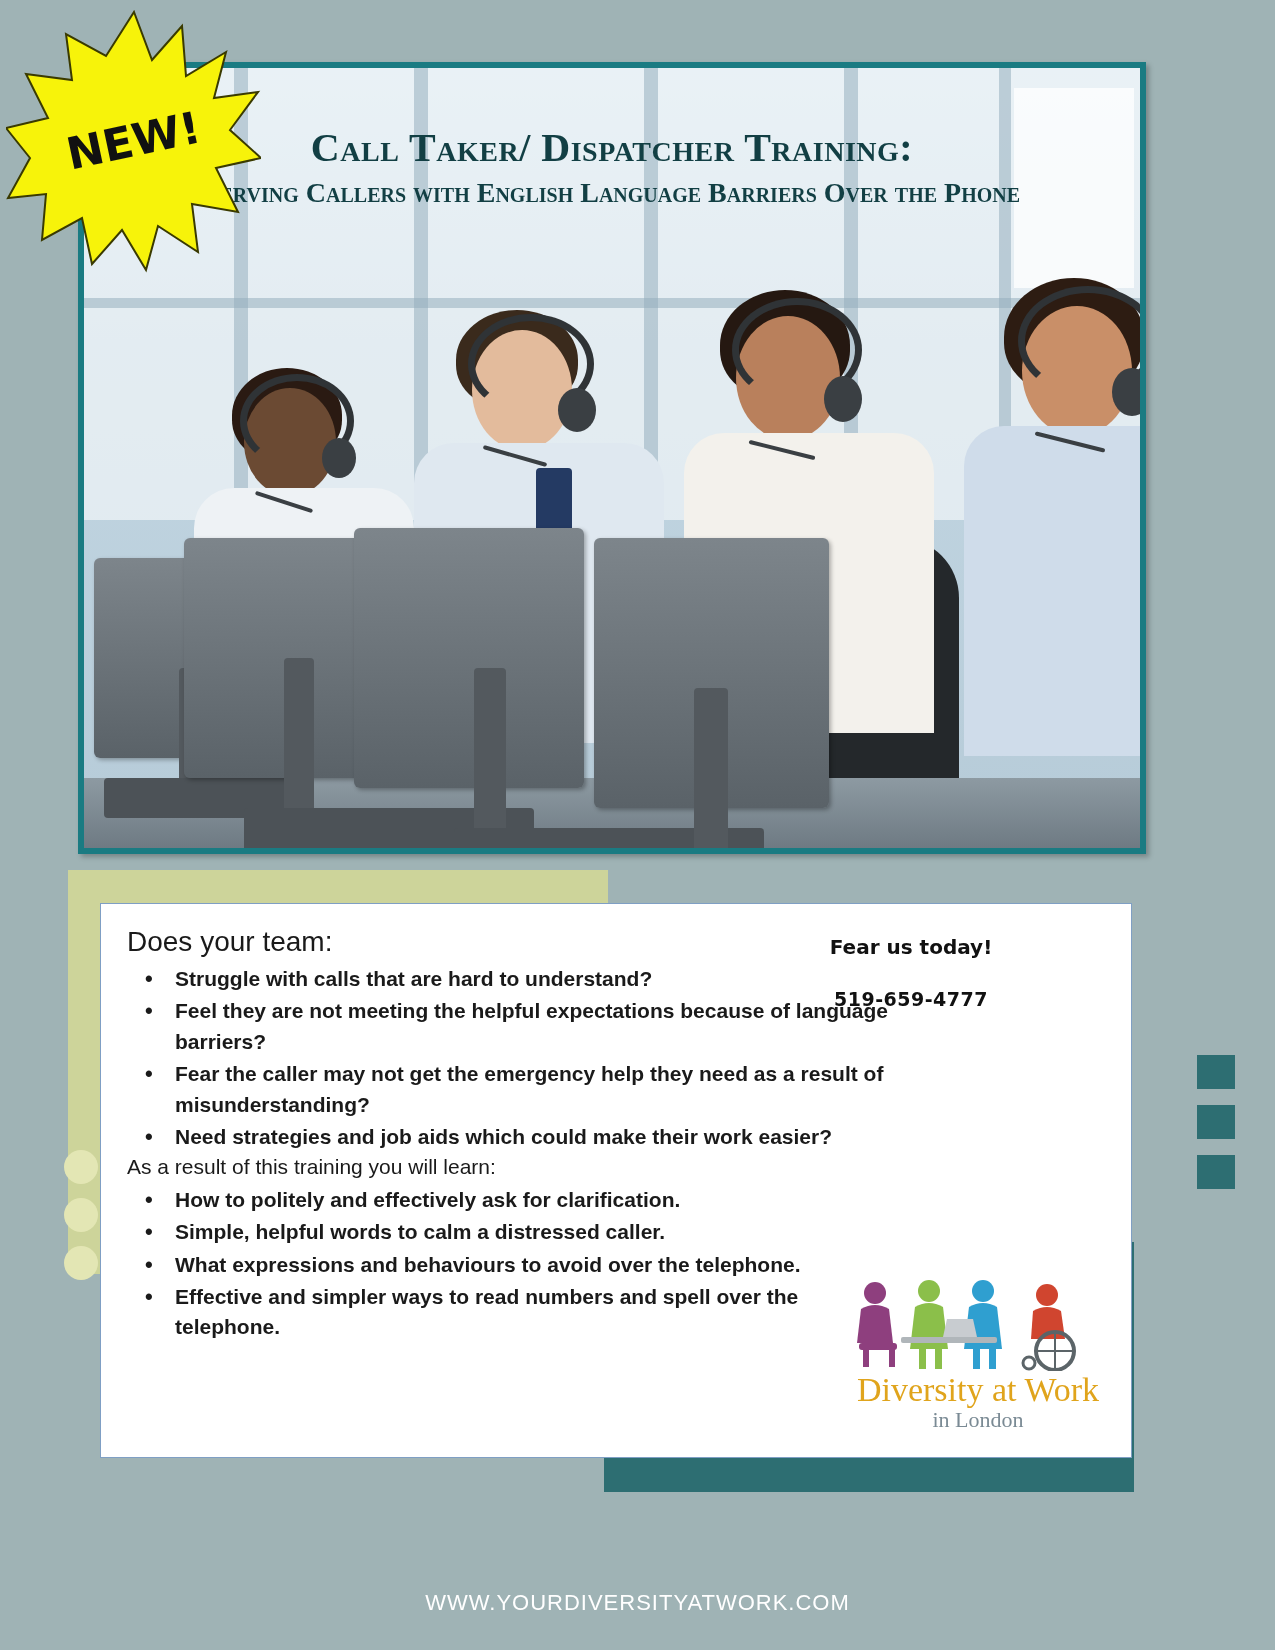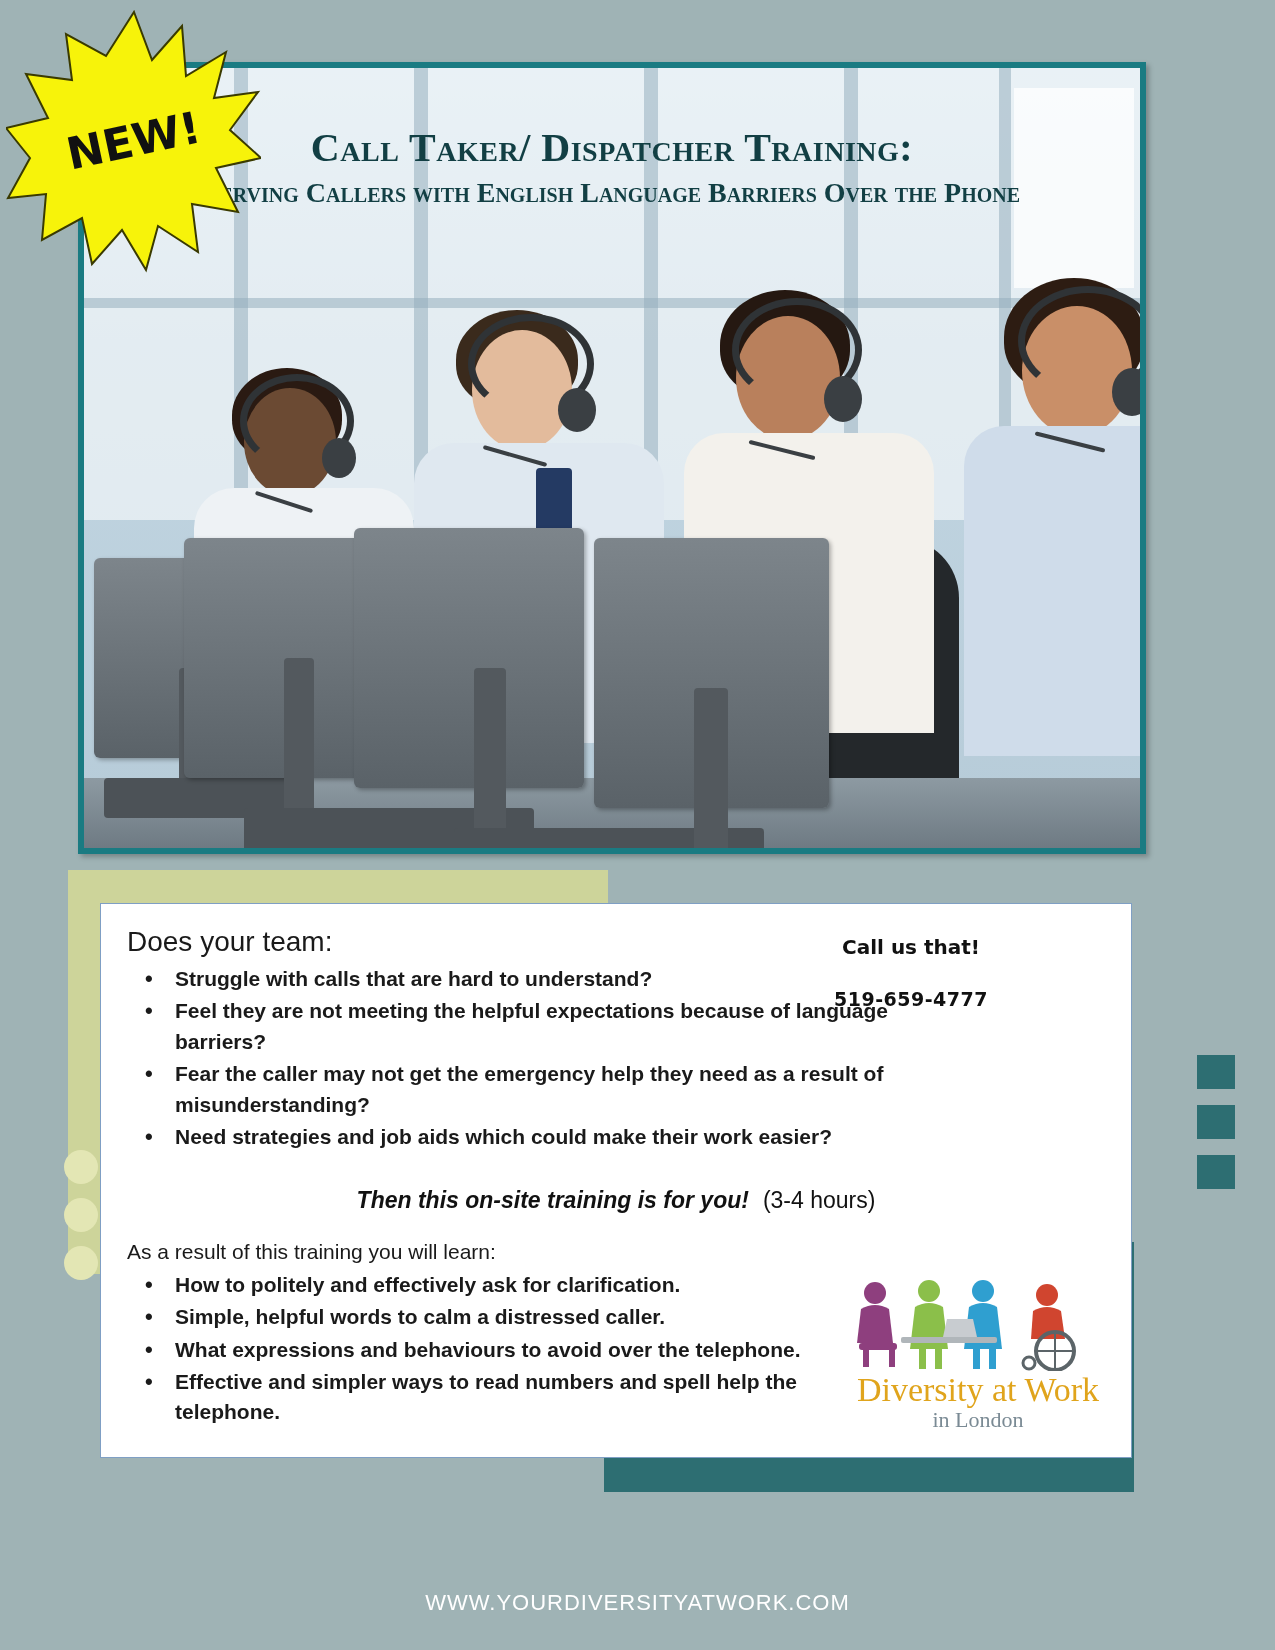--- a/index.html
+++ b/index.html
@@ -411,44 +411,41 @@
 
 <div class="teal-sq" style="top:1055px;"></div>
 <div class="teal-sq" style="top:1105px;"></div>
 <div class="teal-sq" style="top:1155px;"></div>
 <div class="teal-big"></div>
 
 <div class="card">
   <div class="card-pad">
 
     <div class="callout">
-      <div class="line1">Call us that!</div>
+      <div class="line1">Fear us today!</div>
       <div class="phone">519-659-4777</div>
     </div>
 
     <p class="lead">Does your team:</p>
 
     <ul class="bullets">
       <li>Struggle with calls that are hard to understand?</li>
       <li>Feel they are not meeting the helpful expectations because of language barriers?</li>
       <li>Fear the caller may not get the emergency help they need as a result of misunderstanding?</li>
       <li>Need strategies and job aids which could make their work easier?</li>
     </ul>
 
-    <div class="then-line">
-      <span class="em">Then this on-site training is for you!</span><span class="hrs">(3-4 hours)</span>
-    </div>
 
     <p class="result-lead">As a result of this training you will learn:</p>
 
     <ul class="bullets bullets2">
       <li>How to politely and effectively ask for clarification.</li>
       <li>Simple, helpful words to calm a distressed caller.</li>
       <li>What expressions and behaviours to avoid over the telephone.</li>
-      <li>Effective and simpler ways to read numbers and spell help the telephone.</li>
+      <li>Effective and simpler ways to read numbers and spell over the telephone.</li>
     </ul>
   </div>
 
   <div class="logo">
     <div class="logo-figs">
       <svg width="270" height="92" viewBox="0 0 270 92" aria-hidden="true">
 
         <circle cx="32" cy="14" r="11" fill="#8e3f7e"></circle>
         <path d="M18 30 q14 -8 28 0 l4 34 h-36 z" fill="#8e3f7e"></path>
         <rect x="16" y="64" width="38" height="7" rx="3" fill="#8e3f7e"></rect>

